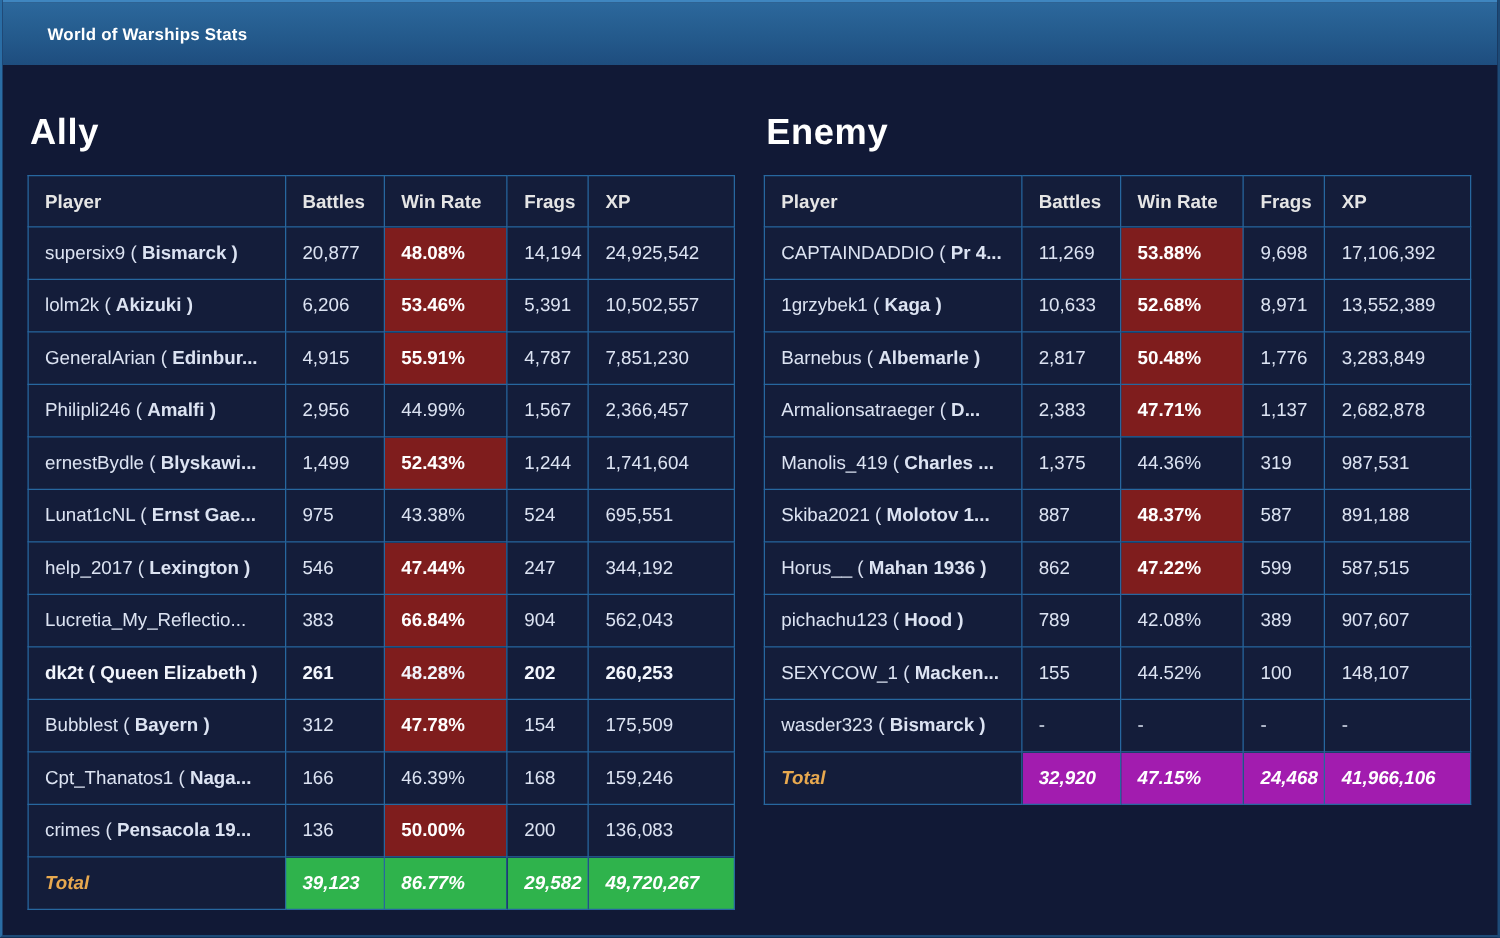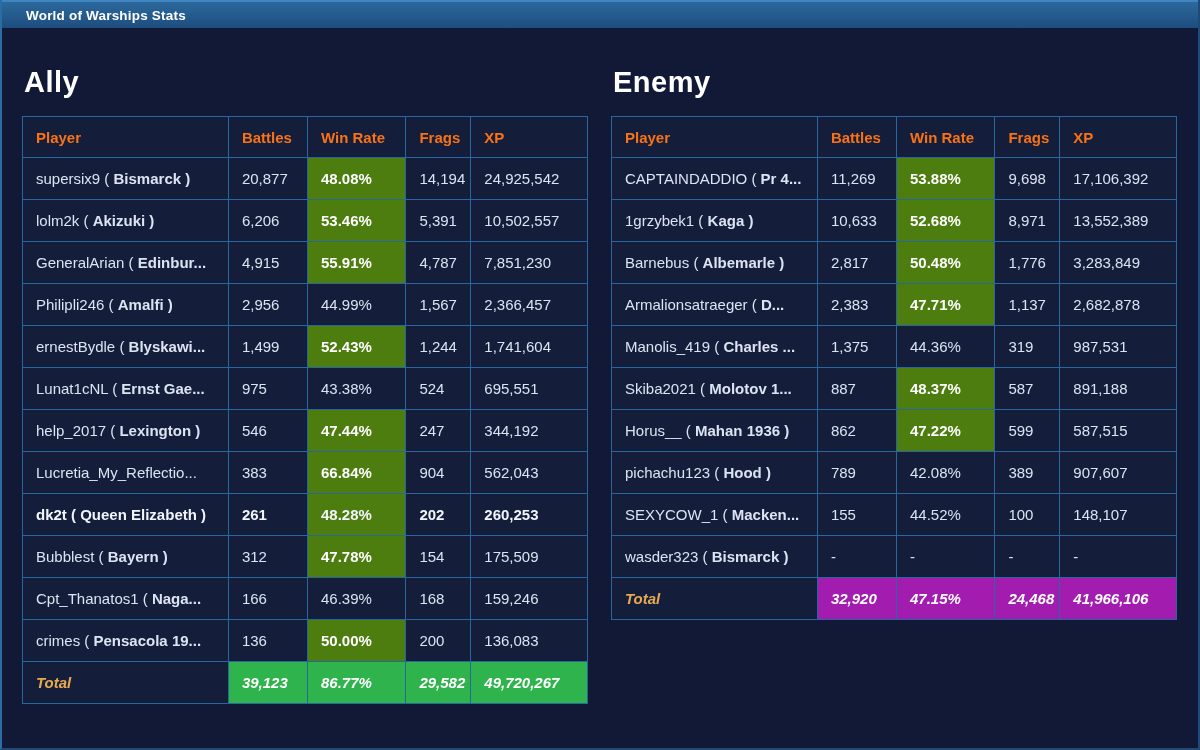--- a/index.html
+++ b/index.html
@@ -5,25 +5,25 @@
   * { margin:0; padding:0; box-sizing:border-box; }
   html,body { width:1200px; height:750px; overflow:hidden; }
   body {
     font-family:"Liberation Sans","DejaVu Sans",sans-serif;
     background:#111936;
     border-left:2px solid #2a6da5;
     border-right:2px solid #1d4a77;
     border-bottom:2px solid #1d4a77;
   }
   .titlebar {
-    height:28px;
+    height:52px;
     background:linear-gradient(180deg,#2c689c 0%,#245a8c 55%,#1e4d7e 100%);
     border-top:2px solid #3f86c0;
     display:flex; align-items:center;
-    padding-left:24px;
+    padding-left:36px;
   }
   .titlebar span {
     color:#ffffff; font-weight:700; font-size:13.5px; letter-spacing:.2px;
   }
   .content { display:flex; gap:22px; padding:18px 20px; }
   .panel { width:568px; }
   h1.team {
     color:#ffffff; font-weight:700; font-size:29px;
     margin:20px 0 17px 2px; letter-spacing:.5px;
   }
@@ -32,26 +32,26 @@
     border:1px solid #3579b4;
     font-size:15px;
   }
   th, td {
     border:1px solid #27679f;
     text-align:left;
     padding:0 13px;
     overflow:hidden; white-space:nowrap;
     background:#141d3a;
   }
-  thead th { height:41px; color:#f97316; font-weight:700; }
+  thead th { height:41px; color:#e5e5e5; font-weight:700; }
   tbody td, tfoot td { height:42px; color:#dce3f2; }
   .col-player{width:203px} .col-battles{width:78px} .col-wr{width:97px}
   .col-frags{width:64px} .col-xp{width:115px}
   .p-ship { font-weight:700; }
-  td.green { background:#4d7c0f; color:#ffffff; font-weight:700; }
+  td.green { background:#7f1d1d; color:#ffffff; font-weight:700; }
   tr.bold-row td { font-weight:700; color:#f2f5fc; }
   tfoot td { font-weight:700;font-style:italic; }
   tfoot td.lbl { color:#e8a94f; }
   tfoot tr.win td.val { background:#2fb34c; color:#ffffff; }
   tfoot tr.loss td.val { background:#a21caf; color:#ffffff; }
 </style>
 </head>
 <body>
 
 <div class="titlebar">

